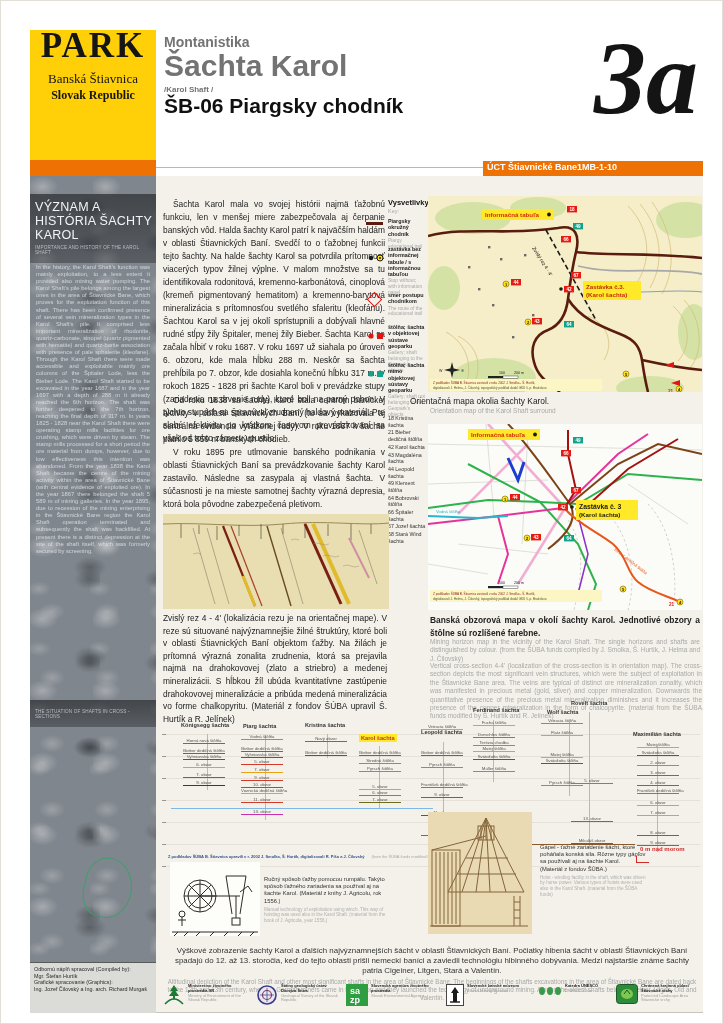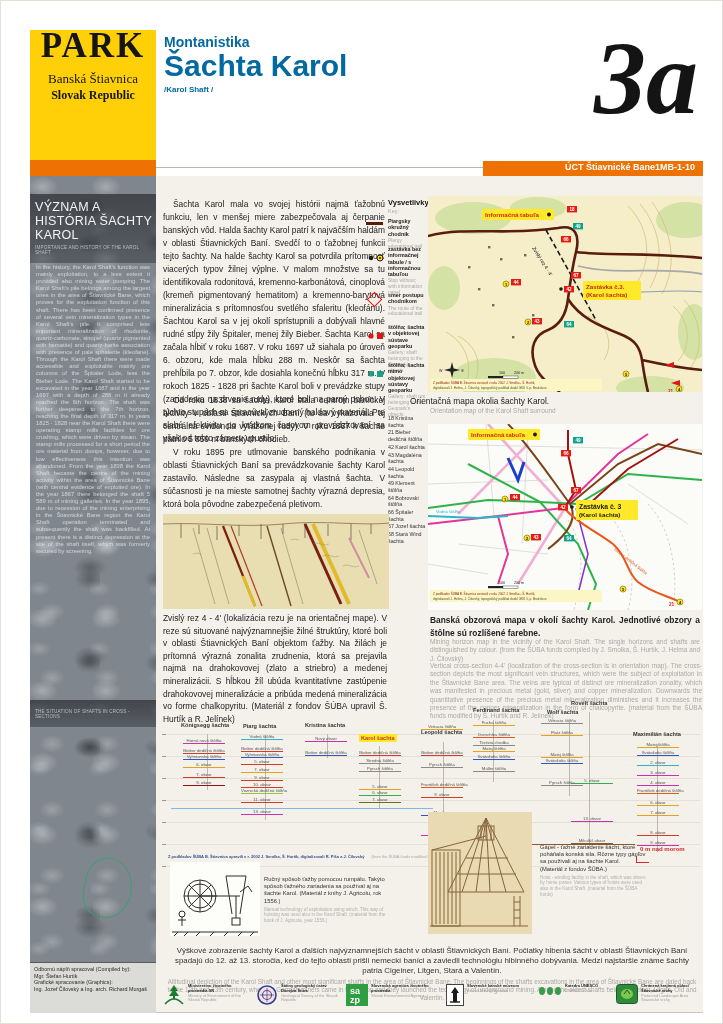--- a/index.html
+++ b/index.html
@@ -7,25 +7,25 @@
         font-family:"Liberation Sans",sans-serif;box-shadow:inset 0 0 0 1px #e2dfd8}
   .abs{position:absolute}
   
   .logo{left:30px;top:30px;width:126px;height:130px;background:#ffd008;text-align:center;
         font-family:"Liberation Serif",serif;color:#151515}
   .logo .l1{font-size:35px;font-weight:700;line-height:36px;margin-top:8px;letter-spacing:1px}
   .logo .l2{font-size:35px;font-weight:700;line-height:32px;letter-spacing:2px}
   .logo .city{font-size:13px;margin-top:9px}
   .logo .country{font-size:12px;font-weight:700;margin-top:1px}
   .hexwrap{display:inline-block;vertical-align:-4px}
-  .kicker{color:#0369a1;font-weight:700}
+  .kicker{color:#737373;font-weight:700}
   .htitle{left:164px;top:34px}
   .band-left{left:30px;top:160px;width:126px;height:16px;background:#ee7203}
   .band-right{left:483px;top:161px;width:216px;height:28px;background:#ee7203;color:#fff;
-              font-size:9px;font-weight:700;line-height:13px;display:flex;justify-content:flex-end;padding:0 4px;box-sizing:border-box}
+              font-size:9px;font-weight:700;line-height:13px;display:flex;justify-content:flex-start;padding:0 4px;box-sizing:border-box}
   .midrule{left:156px;top:167px;width:327px;height:1px;background:#bcb8b0}
   .panelnum{right:25px;top:18px;width:160px;text-align:right;font-family:"Liberation Serif",serif;
             font-style:italic;font-weight:700;font-size:104px;line-height:120px;color:#141414}
   .rightborder{left:699px;top:161px;width:4px;height:852px;background:#ee7203}
   
   .sidebar{left:30px;top:176px;width:126px;height:837px;background-color:#80868d;
     background-image:
       radial-gradient(ellipse 26px 18px at 20% 15%, rgba(255,255,255,.30), rgba(255,255,255,0) 60%),
       radial-gradient(ellipse 30px 20px at 75% 35%, rgba(20,24,28,.35), rgba(20,24,28,0) 55%),
       radial-gradient(ellipse 24px 16px at 40% 60%, rgba(255,255,255,.22), rgba(255,255,255,0) 55%),
@@ -93,20 +93,21 @@
   <div class="abs logo">
     <div class="l2">PARK</div>
     <div class="city">Banská Štiavnica</div>
     <div class="country">Slovak Republic</div>
   </div>
 
   <div class="abs htitle">
     <div class="kicker" style="font-size:14px">Montanistika</div>
     <div class="kicker" style="font-size:30px;line-height:32px">Šachta Karol</div>
     <div class="kicker" style="font-size:8px;margin-top:3px">/Karol Shaft /</div>
+    <div style="font-size:21px;font-weight:700;color:#101010;line-height:23px">ŠB-06 Piargsky chodník</div>
   </div>
 
   <div class="abs panelnum">3a</div>
 
   <div class="abs band-left"></div>
   <div class="abs midrule"></div>
   <div class="abs band-right">
     <span>ÚCT Štiavnické Bane</span>
     <span>1MB-1-10</span>
   </div>

